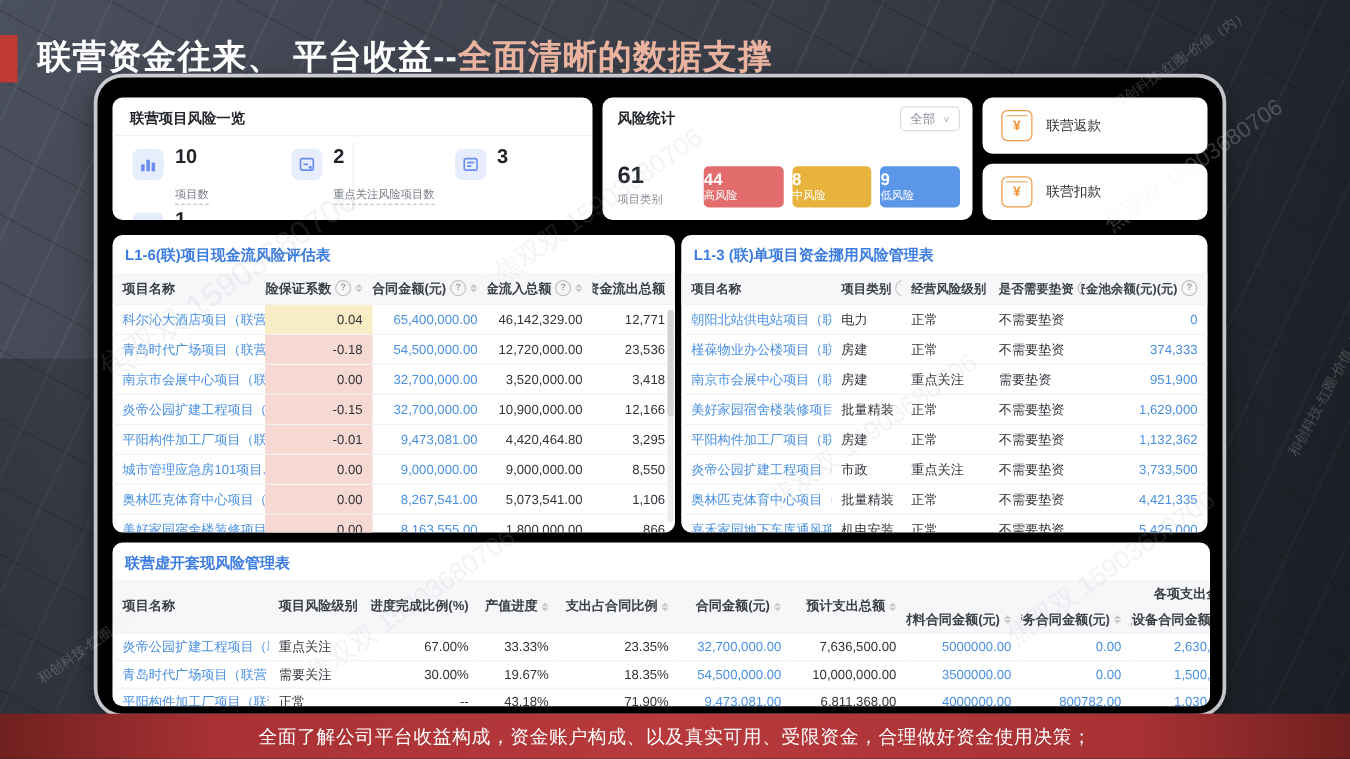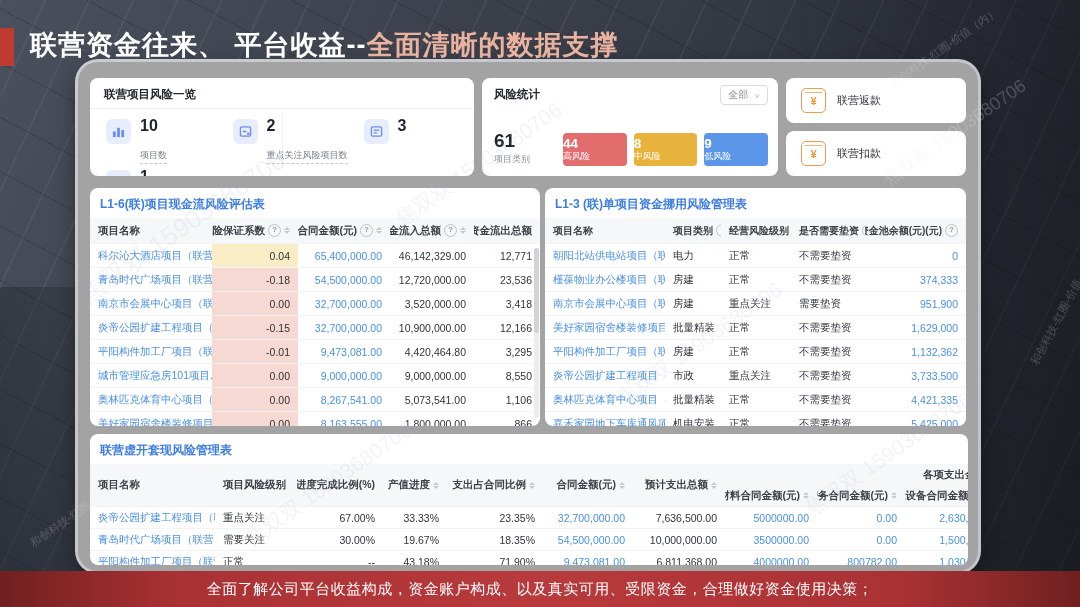--- a/index.html
+++ b/index.html
@@ -16,21 +16,21 @@
   .bg::before{content:"";position:absolute;left:0;bottom:0;width:260px;height:320px;
       background:linear-gradient(250deg,transparent,rgba(18,20,26,.45));}
   
   .wm{position:absolute;color:#aab0bb;opacity:.14;white-space:nowrap;pointer-events:none;z-index:30;}
   .wm.light{color:#e8e9ee;opacity:.22;}
   
   .title-accent{position:absolute;left:0;top:28px;width:14px;height:38px;background:#bf3a33;z-index:5;}
   .slide-title{position:absolute;left:30px;top:27px;font-size:27px;font-weight:bold;color:#ffffff;z-index:5;letter-spacing:1px;}
   .slide-title .hl{color:#eab3a0;}
   
-  .card{position:absolute;left:78px;top:62px;width:900px;height:509px;background:#a3a3a3;
+  .card{position:absolute;left:78px;top:62px;width:900px;height:509px;background:#000000;
         border-radius:20px;z-index:4;box-shadow:0 0 0 3px rgba(226,227,231,.85),0 8px 22px rgba(0,0,0,.5);overflow:hidden;}
   .panel{position:absolute;background:#ffffff;border-radius:8px;overflow:hidden;}
   
   .p-ov{left:12px;top:16px;width:384px;height:98px;}
   .p-ov .hd{font-size:11.5px;font-weight:bold;color:#23262b;padding:9px 14px 7px;}
   .p-ov .hline{position:absolute;left:0;right:0;top:30px;height:1px;background:#eef0f2;}
   .p-ov .vline{position:absolute;left:50%;top:36px;bottom:8px;width:1px;background:#eef0f2;}
   .ov-grid{position:absolute;left:0;right:0;top:33px;bottom:0;display:grid;grid-template-columns:1fr 1fr 1fr;grid-template-rows:1fr 1fr;padding:2px 0 0;}
   .stat{display:flex;gap:9px;align-items:flex-start;padding:4px 0 0 16px;}
   .sic{width:25px;height:25px;border-radius:6px;background:#e7edfc;display:flex;align-items:center;justify-content:center;flex:none;margin-top:2px;}

